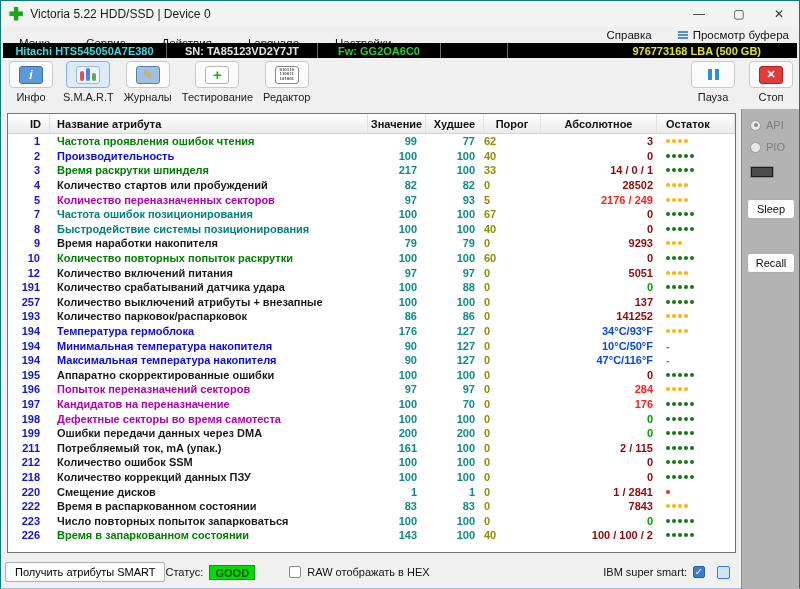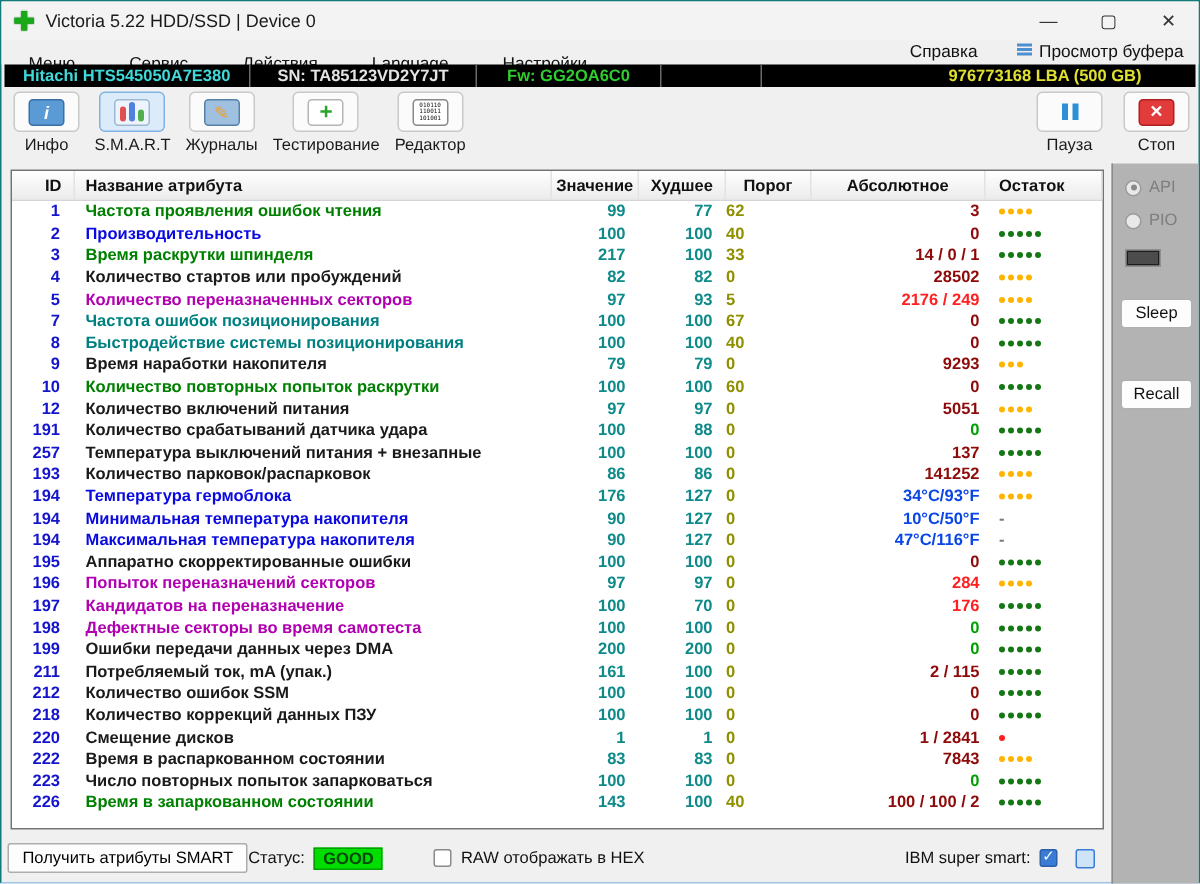--- a/index.html
+++ b/index.html
@@ -16,21 +16,21 @@
   .title-text { font-size:12px; color:#1a1a1a; }
   .win-controls { margin-left:auto; display:flex; height:100%; }
   .win-btn { width:40px; height:100%; display:flex; align-items:center; justify-content:center;
     font-size:12px; color:#333; cursor:default; }
   
   .menubar { position:absolute; left:0; top:26px; width:100%; height:16px;
     display:flex; align-items:center; font-size:11.5px; color:#111; background:#f0f0f0; }
   .menu-item { padding:0 18px; }
   .menu-right { margin-left:auto; display:flex; align-items:center; }
   .menu-help { padding:0 26px 0 18px; }
-  .buffer-view { display:flex; gap:5px; padding-right:10px; }
+  .buffer-view { display:flex; align-items:center; gap:5px; padding-right:10px; }
   .buffer-icon { display:inline-flex; flex-direction:column; gap:1px; }
   .buffer-icon i { width:10px; height:2px; background:#4d8fd1; }
   
   .infobar { position:absolute; left:2px; top:42px; width:794px; height:15px; background:#000;
     display:flex; align-items:center; font-size:11px; font-weight:bold; }
   .seg { display:flex; align-items:center; justify-content:center; height:100%; }
   .seg-model { width:163px; color:#3fd9d9; }
   .seg-sn { width:150px; color:#e4e4e4; }
   .seg-fw { width:122px; color:#2ecc2e; }
   .seg-gap { flex:0 0 66px; }
@@ -385,21 +385,21 @@
           <div class="c-dots">
             <span class="dot d-green"></span>
             <span class="dot d-green"></span>
             <span class="dot d-green"></span>
             <span class="dot d-green"></span>
             <span class="dot d-green"></span>
           </div>
         </div>
         <div class="row">
           <div class="c-id">257</div>
-          <div class="c-name n-black">Температура выключений питания + внезапные</div>
+          <div class="c-name n-black">Количество выключений атрибуты + внезапные</div>
           <div class="c-val">100</div>
           <div class="c-val">100</div>
           <div class="c-thr">0</div>
           <div class="c-raw r-maroon">137</div>
           <div class="c-dots">
             <span class="dot d-green"></span>
             <span class="dot d-green"></span>
             <span class="dot d-green"></span>
             <span class="dot d-green"></span>
             <span class="dot d-green"></span>

